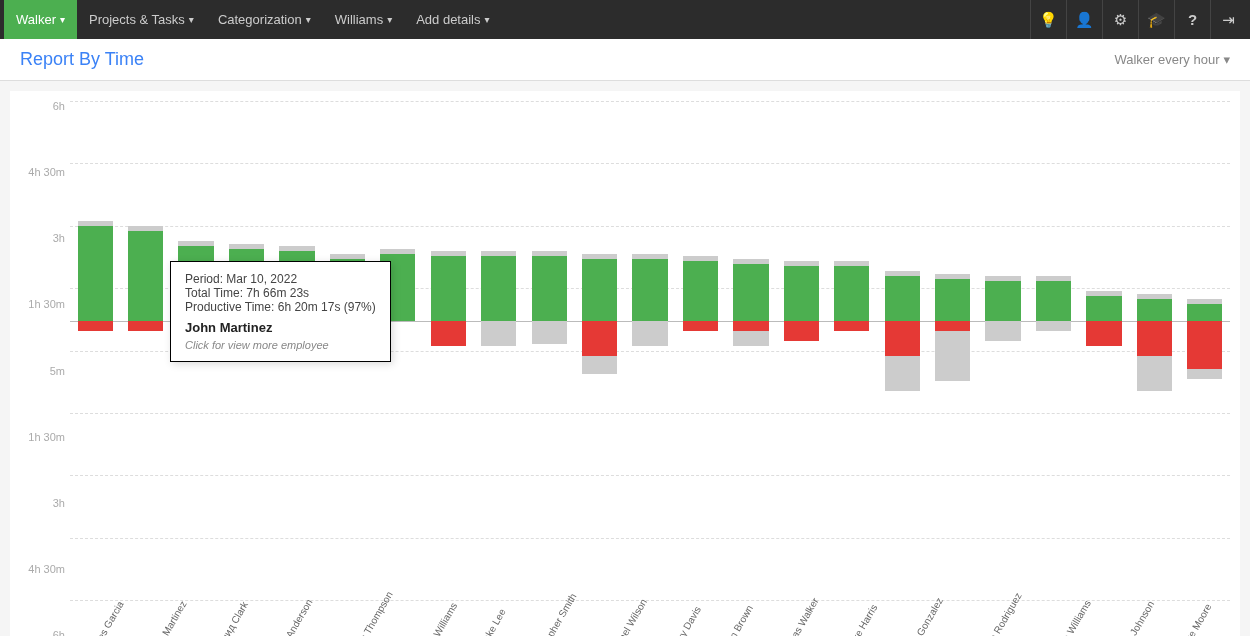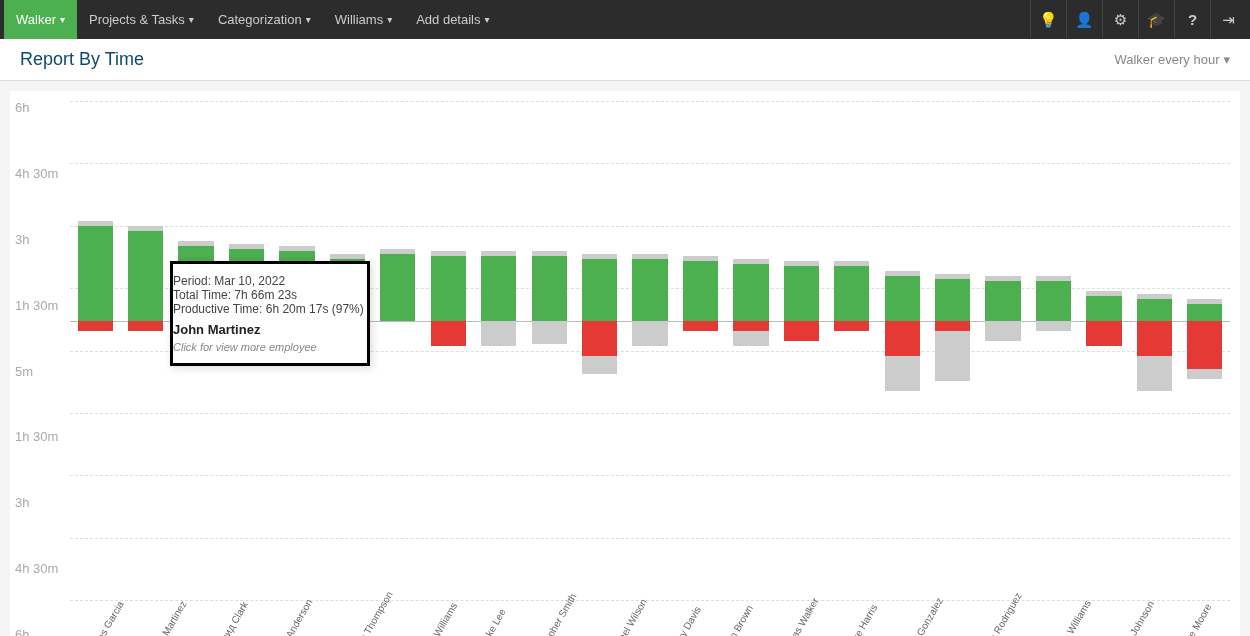--- a/index.html
+++ b/index.html
@@ -35,21 +35,21 @@
 
     
     .page-header {
       background: #fff;
       border-bottom: 1px solid #ddd;
       padding: 10px 20px;
       display: flex;
       align-items: center;
       justify-content: space-between;
     }
-    .page-title { font-size: 18px; color: #0c4a6e; font-weight: normal; }
+    .page-title { font-size: 18px; color: #3b82f6; font-weight: normal; }
     .updates-label { color: #888; font-size: 13px; display: flex; align-items: center; gap: 4px; cursor: pointer; }
 
     
     .chart-container {
       background: #fff;
       margin: 10px;
       padding: 10px 10px 0 60px;
       position: relative;
       overflow: hidden;
     }
@@ -61,22 +61,23 @@
     .y-axis {
       position: absolute;
       left: -55px;
       top: 0;
       height: 100%;
       display: flex;
       flex-direction: column;
       justify-content: space-between;
     }
     .y-label {
-      font-size: 13px;
+      font-size: 11px;
       color: #aaa;
+      text-align: right;
       width: 50px;
       line-height: 1;
     }
     
     .grid-lines {
       position: absolute;
       top: 0; left: 0; right: 0; bottom: 40px;
       display: flex;
       flex-direction: column;
       justify-content: space-between;
@@ -150,22 +151,22 @@
       transform-origin: top center;
       white-space: nowrap;
       display: block;
       margin-top: 10px;
     }
 
     
     .tooltip {
       position: absolute;
       background: #fff;
-      border: 3px solid #000000;
-      padding: 10px 0;
+      border: 1px solid #000000;
+      padding: 10px 14px;
       box-shadow: 2px 2px 8px rgba(0,0,0,0.15);
       font-size: 12px;
       color: #444;
       z-index: 10;
       min-width: 200px;
       pointer-events: none;
     }
     .tooltip-name {
       font-weight: bold;
       font-size: 13px;

